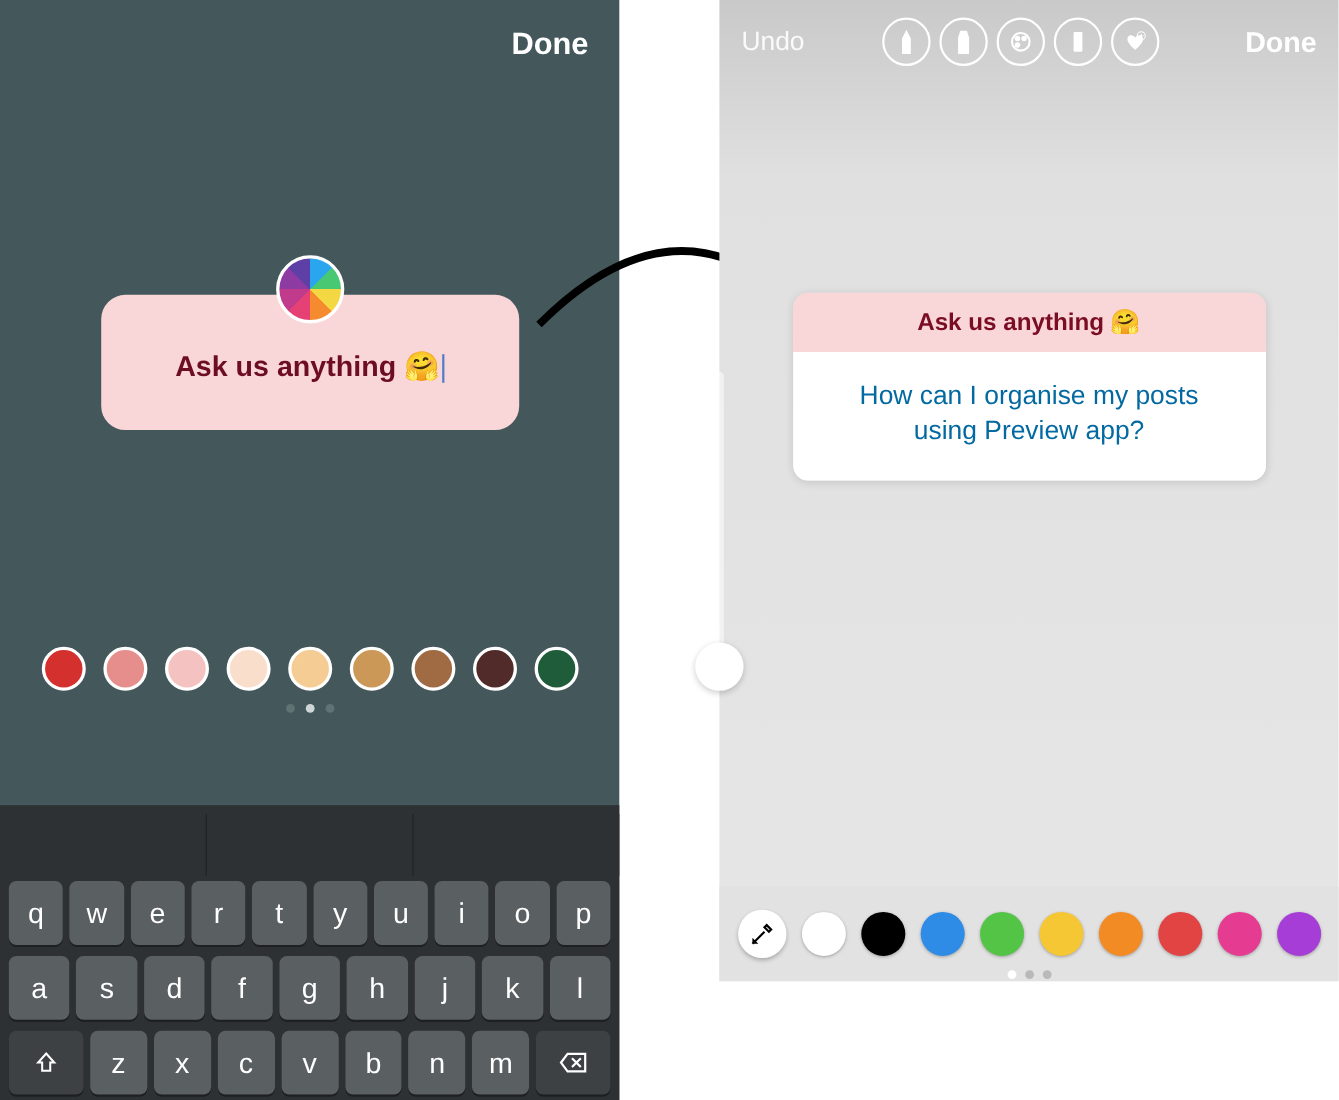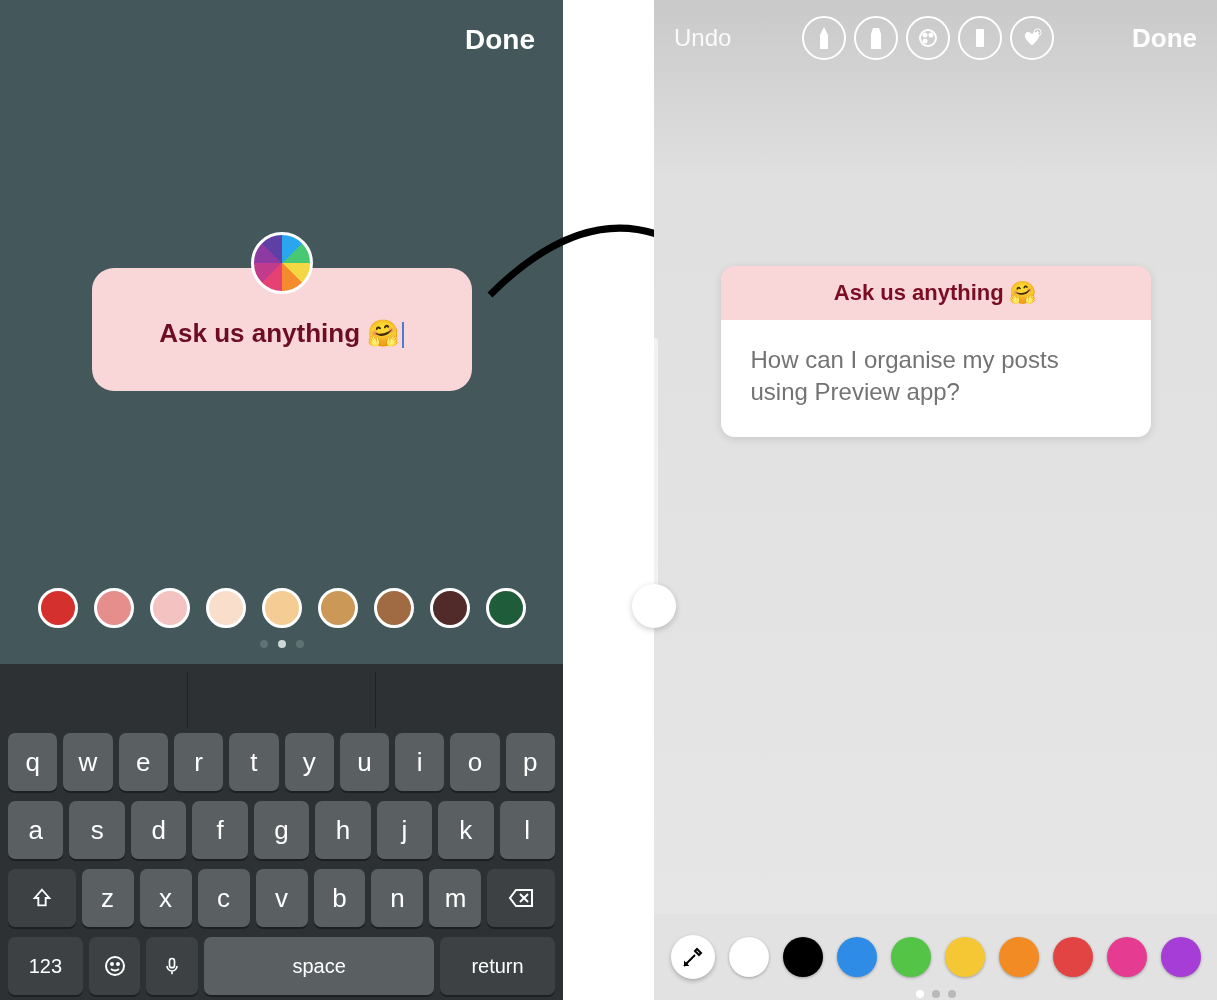--- a/index.html
+++ b/index.html
@@ -77,21 +77,21 @@
   }
   .kb-key.dark { background: #3d4143; }
   .kb-row.r3 .kb-key.shift, .kb-row.r3 .kb-key.back { flex: 1.3; }
   .kb-row.r4 .kb-key.space { flex: 4; font-size: 20px; }
   .kb-row.r4 .kb-key.ret { flex: 2; font-size: 20px; }
   .kb-row.r4 .kb-key.num { flex: 1.3; font-size: 20px; }
   .kb-row.r4 .kb-key.emoji, .kb-row.r4 .kb-key.mic { flex: 0.9; }
 
   
   .phone-right {
-    position: absolute; right: 0; top: 0; width: 563px; height: 1000px;
+    position: absolute; right: 0; top: 0; width: 563px; height: 892px;
     background: linear-gradient(#c9c9c9 0%, #e0e0e0 18%, #e6e6e6 100%);
     display: flex; flex-direction: column;
   }
   .pr-header {
     display: flex; align-items: center; justify-content: space-between;
     padding: 16px 20px;
   }
   .pr-undo { color: #fff; font-size: 24px; font-weight: 500; opacity: 0.9; }
   .pr-tools { display: flex; gap: 8px; }
   .tool-btn {
@@ -105,22 +105,22 @@
   .question-card-right {
     position: absolute; top: 190px; left: 50%; transform: translateX(-50%);
     width: 430px; border-radius: 14px; overflow: hidden;
     box-shadow: 0 2px 8px rgba(0,0,0,0.12);
   }
   .qcr-head {
     background: #f9d7d9; padding: 14px 10px; text-align: center;
     font-size: 22px; font-weight: 600; color: #7a0d24;
   }
   .qcr-body {
-    background: #fff; padding: 24px 30px 28px 30px; text-align: left;
-    font-size: 24px; color: #737373; font-weight: 500; line-height: 1.35;
+    background: #fff; padding: 24px 30px 28px 30px; text-align: center;
+    font-size: 24px; color: #0369a1; font-weight: 500; line-height: 1.35;
   }
 
   .slider-handle {
     position: absolute; top: 508px; left: -22px;
     width: 44px; height: 44px; border-radius: 50%; background: #fff;
     box-shadow: 0 2px 6px rgba(0,0,0,0.2);
   }
   .slider-track {
     position: absolute; top: 262px; left: -4px; width: 8px; height: 270px;
     background: rgba(255,255,255,0.55); border-radius: 4px;
@@ -226,39 +226,20 @@
             <div class="kb-key">b</div>
             <div class="kb-key">n</div>
             <div class="kb-key">m</div>
             <div class="kb-key dark back">
               <svg width="26" height="20" viewBox="0 0 26 20" fill="none" stroke="#fff" stroke-width="2">
                 <path d="M8 2 H24 V18 H8 L2 10 Z"></path>
                 <path d="M12 6 L20 14 M20 6 L12 14"></path>
               </svg>
             </div>
           </div>
-        <div class="kb-row r4">
-          <div class="kb-key dark num">123</div>
-          <div class="kb-key dark emoji">
-            <svg width="24" height="24" viewBox="0 0 24 24" fill="none" stroke="#fff" stroke-width="2">
-                <circle cx="12" cy="12" r="9"></circle>
-                <circle cx="9" cy="10" r="1" fill="#fff"></circle>
-                <circle cx="15" cy="10" r="1" fill="#fff"></circle>
-                <path d="M8 15 Q12 18 16 15"></path>
-              </svg>
-          </div>
-          <div class="kb-key dark mic">
-            <svg width="20" height="24" viewBox="0 0 24 24" fill="none" stroke="#fff" stroke-width="2">
-                <rect x="9" y="3" width="6" height="11" rx="3"></rect>
-                <path d="M6 12 a6 6 0 0 0 12 0 M12 18 V22"></path>
-              </svg>
-          </div>
-          <div class="kb-key space">space</div>
-          <div class="kb-key dark ret">return</div>
-        </div>
       </div>
     </div>
   </div>
 
   <svg class="arrow" viewBox="0 0 230 120">
     <path d="M10 95 Q 115 -10 210 50" fill="none" stroke="#000" stroke-width="7"></path>
     <path d="M210 50 L188 34 M210 50 L184 62" fill="none" stroke="#000" stroke-width="7" stroke-linecap="round"></path>
   </svg>
 
   <div class="phone-right">

